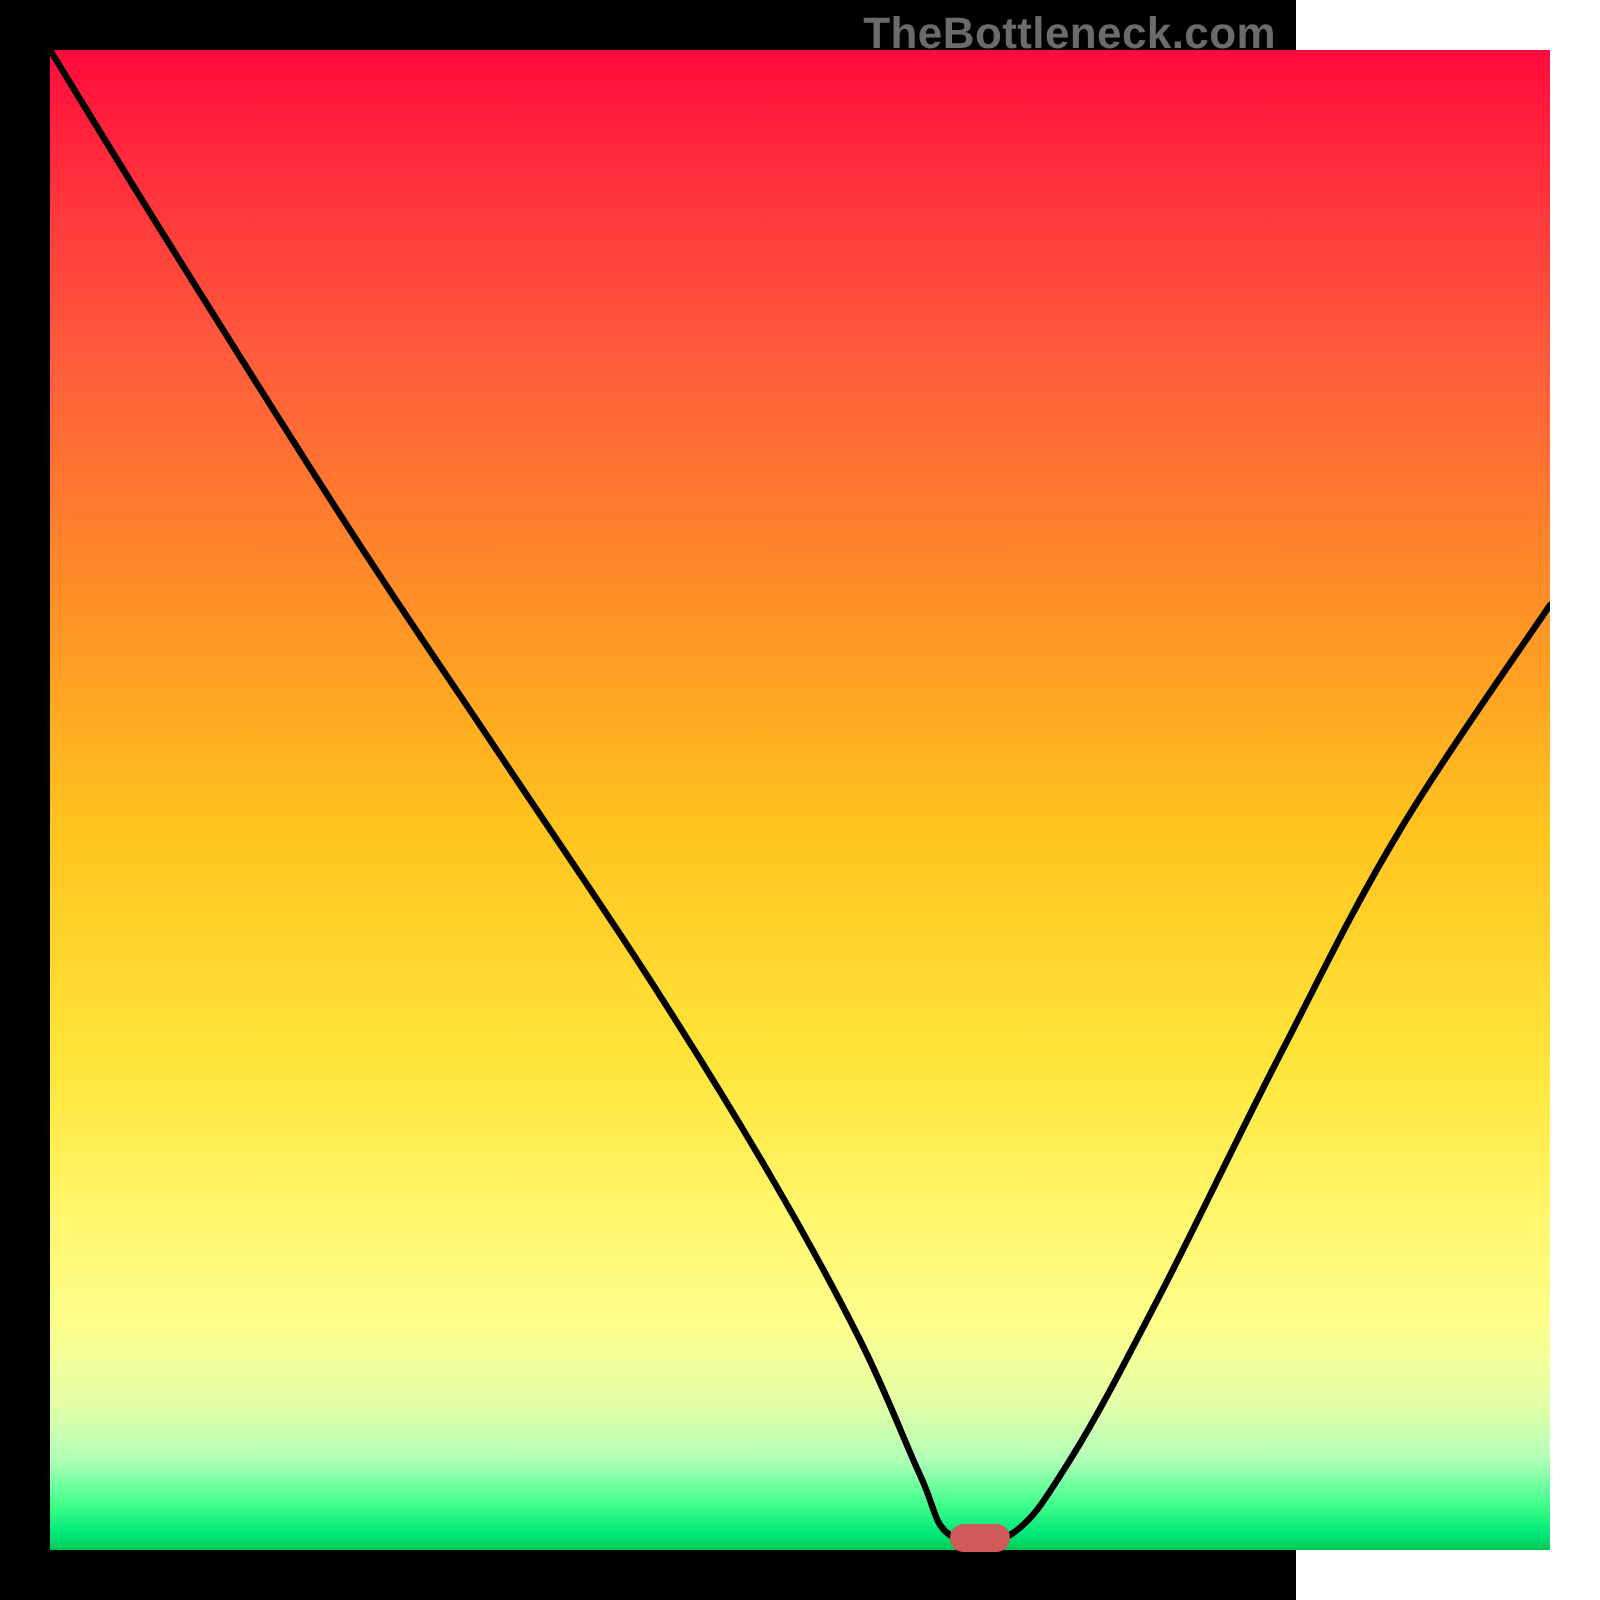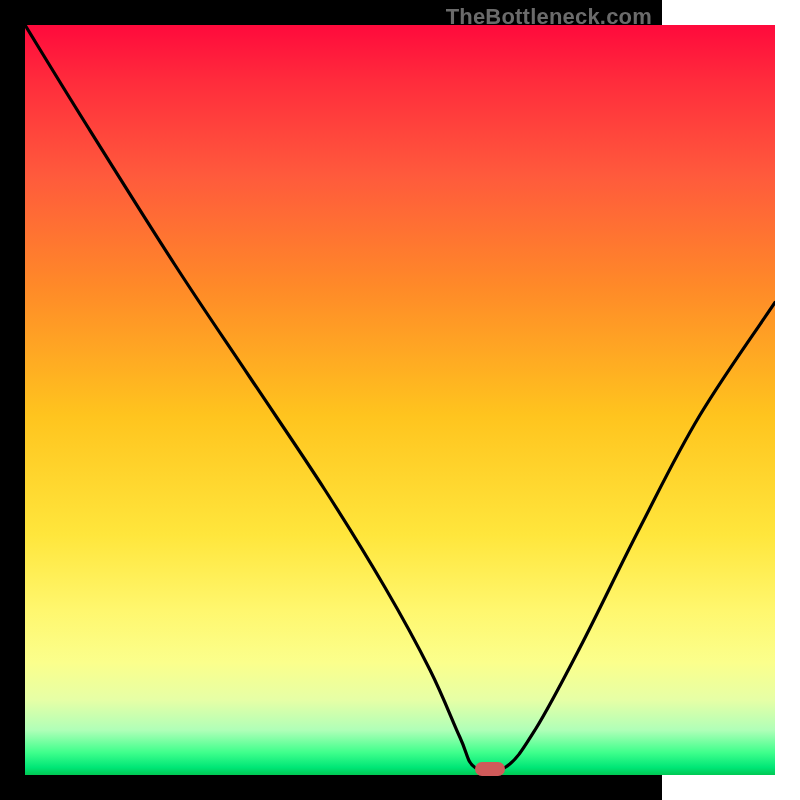--- a/index.html
+++ b/index.html
@@ -7,21 +7,20 @@
     padding: 0;
     width: 800px;
     height: 800px;
     overflow: hidden;
   }
   .chart-container {
     position: relative;
     width: 648px;
     height: 800px;
     background: #000;
-    padding-left: 14px;
   }
   .plot-area {
     position: absolute;
     left: 25px;
     top: 25px;
     width: 750px;
     height: 750px;
     background: linear-gradient(to bottom,
       #ff0a3c 0%,
       #ff2e3c 8%,

